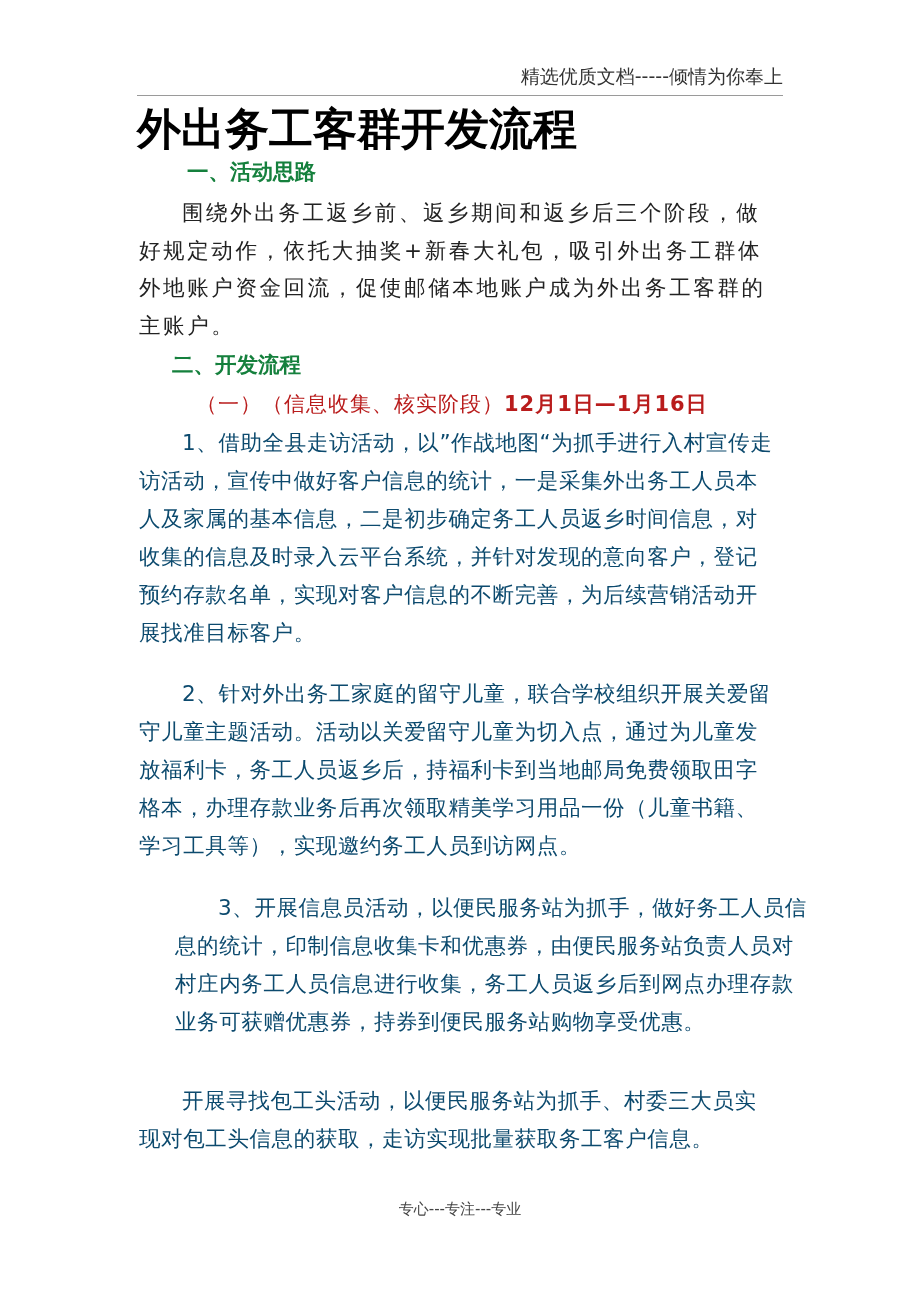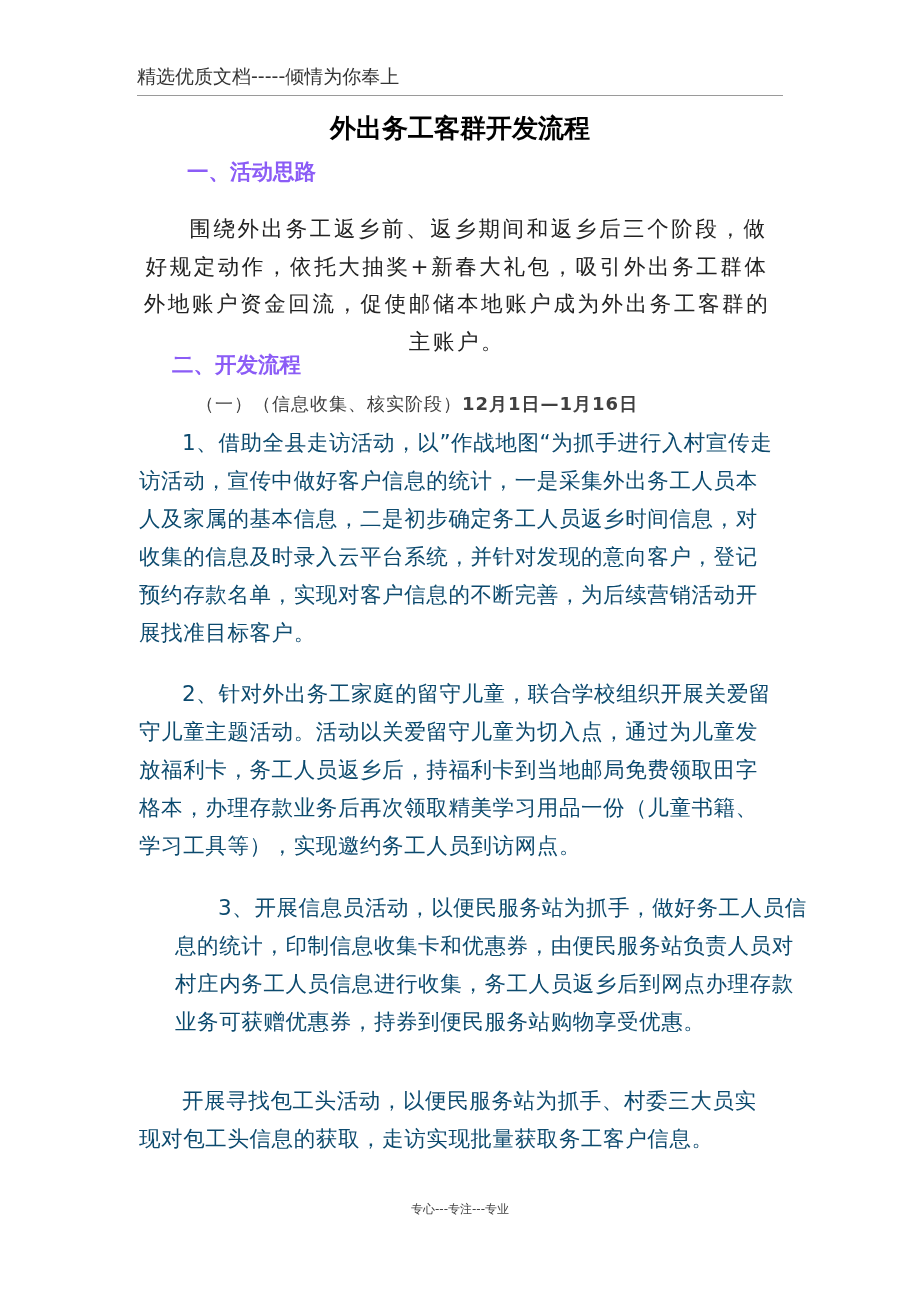--- a/index.html
+++ b/index.html
@@ -12,52 +12,51 @@
       height: 1302px;
       position: relative;
       overflow: hidden;
       color: #000000;
     }
     .page-header {
       position: absolute;
       left: 137px;
       top: 63px;
       width: 646px;
-      text-align: left;
+      text-align: right;
       font-family: "DejaVu Sans", sans-serif;
       font-size: 19px;
       color: #333333;
       line-height: 26px;
     }
     .header-rule {
       position: absolute;
       left: 137px;
       top: 95px;
       width: 646px;
       height: 0;
       border-top: 1px solid #9a9a9a;
     }
     .doc-title {
       position: absolute;
       left: 137px;
       top: 108px;
       width: 646px;
-      text-align: center;
-      font-family: Liberation Mono, monospace;
-      font-size: 26px;
+      font-family: Liberation Serif, serif;
+      font-size: 44px;
       line-height: 44px;
       color: #000;
     }
     .heading {
       position: absolute;
       font-family: "DejaVu Sans", sans-serif;
       font-weight: bold;
       font-size: 21.5px;
       line-height: 30px;
-      color: #8b5cf6;
+      color: #15803d;
     }
     .para {
       position: absolute;
       left: 139px;
       width: 636px;
       font-family: "DejaVu Sans", sans-serif;
       font-size: 21.5px;
       color: #0c4a6e;
       margin: 0;
       text-indent: 2em;
@@ -69,49 +68,49 @@
       letter-spacing: 2.6px;
     }
     .para.dense {
       line-height: 38px;
     }
     .subheading {
       position: absolute;
       left: 196px;
       top: 388px;
       font-family: "DejaVu Sans", sans-serif;
-      font-size: 18px;
+      font-size: 21px;
       line-height: 32px;
-      color: #404040;
+      color: #b91c1c;
       letter-spacing: 1px;
     }
     .subheading .b { font-weight: bold; }
     .page-footer {
       position: absolute;
       left: 137px;
       top: 1196px;
       width: 646px;
       text-align: center;
       font-family: "DejaVu Sans", sans-serif;
-      font-size: 12px;
+      font-size: 15px;
       color: #444;
       line-height: 26px;
     }
   </style>
 </head>
 <body>
 
 <div class="page-header">精选优质文档-----倾情为你奉上</div>
 <div class="header-rule"></div>
 
 <h1 class="doc-title" style="margin:0;">外出务工客群开发流程</h1>
 
 <div class="heading" style="left:187px; top:157px;">一、活动思路</div>
 
-<p class="para light" style="top:210px;text-align:center;">围绕外出务工返乡前、返乡期间和返乡后三个阶段，做好规定动作，依托大抽奖+新春大礼包，吸引外出务工群体外地账户资金回流，促使邮储本地账户成为外出务工客群的主账户。</p>
+<p class="para light" style="top:194px;">围绕外出务工返乡前、返乡期间和返乡后三个阶段，做好规定动作，依托大抽奖+新春大礼包，吸引外出务工群体外地账户资金回流，促使邮储本地账户成为外出务工客群的主账户。</p>
 
 <div class="heading" style="left:172px; top:350px;">二、开发流程</div>
 
 <div class="subheading">
   <span>（一）（信息收集、核实阶段）</span><span class="b">12月1日—1月16日</span>
 </div>
 
 <p class="para dense" style="top:424px;">1、借助全县走访活动，以”作战地图“为抓手进行入村宣传走访活动，宣传中做好客户信息的统计，一是采集外出务工人员本人及家属的基本信息，二是初步确定务工人员返乡时间信息，对收集的信息及时录入云平台系统，并针对发现的意向客户，登记预约存款名单，实现对客户信息的不断完善，为后续营销活动开展找准目标客户。</p>
 
 <p class="para dense" style="top:655px;margin-top:20px;">2、针对外出务工家庭的留守儿童，联合学校组织开展关爱留守儿童主题活动。活动以关爱留守儿童为切入点，通过为儿童发放福利卡，务工人员返乡后，持福利卡到当地邮局免费领取田字格本，办理存款业务后再次领取精美学习用品一份（儿童书籍、学习工具等），实现邀约务工人员到访网点。</p>

